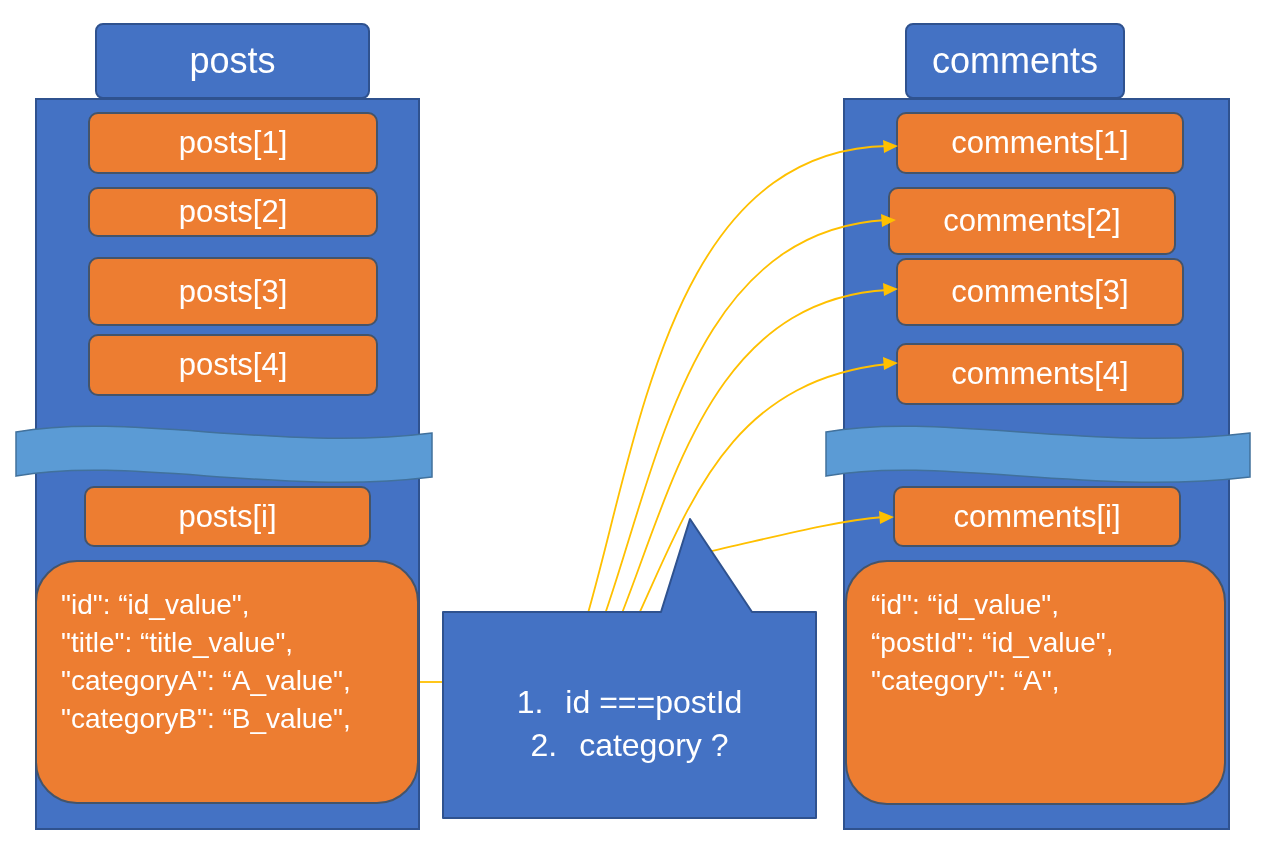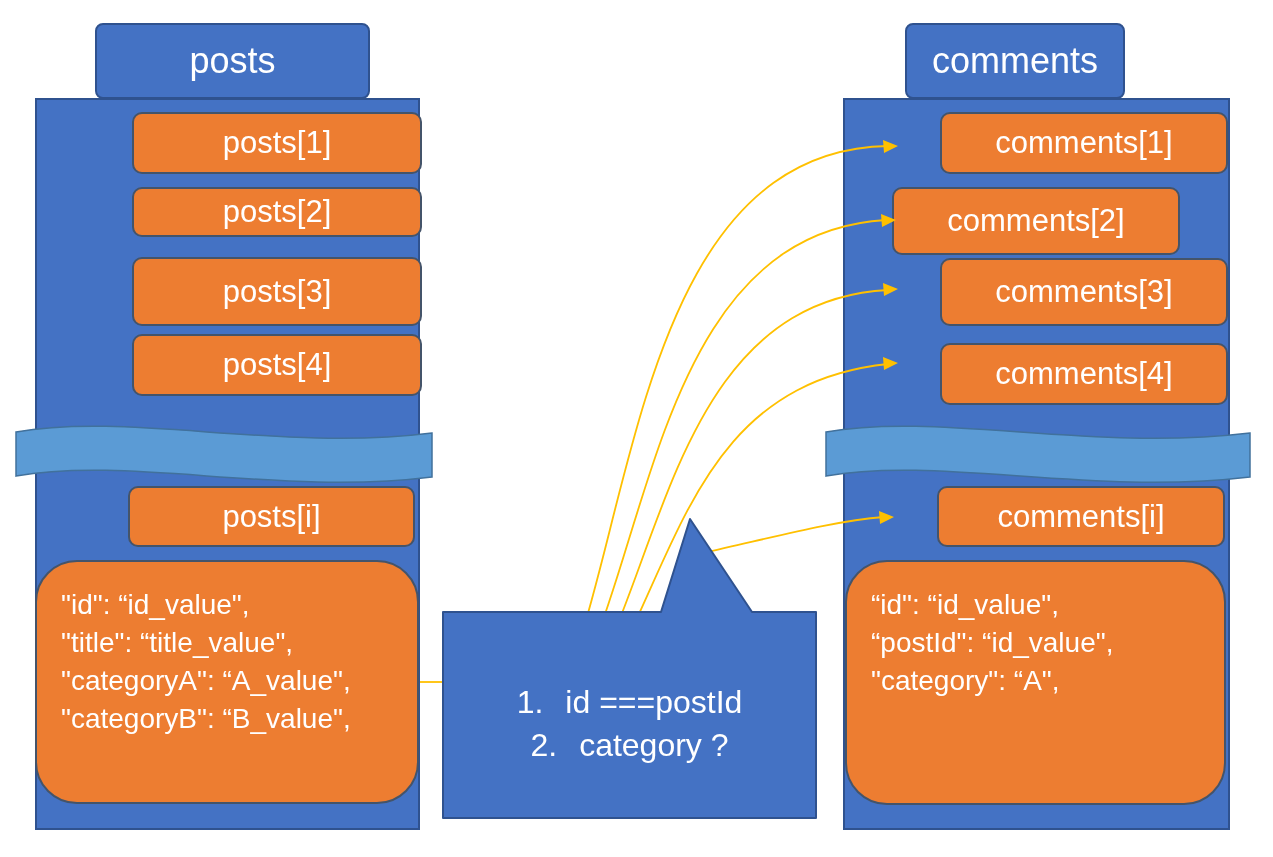--- a/index.html
+++ b/index.html
@@ -12,21 +12,21 @@
     background:var(--primary);border:2px solid var(--primaryBorder);
     border-radius:8px;color:var(--text);
     display:flex;align-items:center;justify-content:center;font-size:36px;
   }
   .column{
     background:var(--primary);border:2px solid var(--primaryBorder);
   }
   .item{
     background:var(--accent);border:2px solid var(--accentBorder);
     border-radius:10px;color:var(--text);
-    display:flex;align-items:center;justify-content:center;font-size:31px;margin-left:44px;
+    display:flex;align-items:center;justify-content:center;font-size:31px;
   }
   .record{
     background:var(--accent);border:2px solid var(--accentBorder);
     border-radius:42px;color:var(--text);
     font-size:28px;line-height:38px;
     padding:24px 8px 0 24px;white-space:nowrap;
   }
   .overlay{position:absolute;left:0;top:0;pointer-events:none;}
   .band-shape{fill:var(--band);stroke:var(--bandBorder);stroke-width:1.5;}
   .arrow-line{fill:none;stroke:var(--connector);stroke-width:1.8;}
@@ -66,21 +66,21 @@
   <div class="abs item" style="left:88px;top:334px;width:290px;height:62px">
       <span>posts[4]</span>
     </div>
   <div class="abs item" style="left:84px;top:486px;width:287px;height:61px">
       <span>posts[i]</span>
     </div>
 
   <div class="abs item" style="left:896px;top:112px;width:288px;height:62px">
       <span>comments[1]</span>
     </div>
-  <div class="abs item" style="left:848px;top:187px;width:288px;height:68px">
+  <div class="abs item" style="left:888px;top:187px;width:288px;height:68px">
       <span>comments[2]</span>
     </div>
   <div class="abs item" style="left:896px;top:258px;width:288px;height:68px">
       <span>comments[3]</span>
     </div>
   <div class="abs item" style="left:896px;top:343px;width:288px;height:62px">
       <span>comments[4]</span>
     </div>
   <div class="abs item" style="left:893px;top:486px;width:288px;height:61px">
       <span>comments[i]</span>

